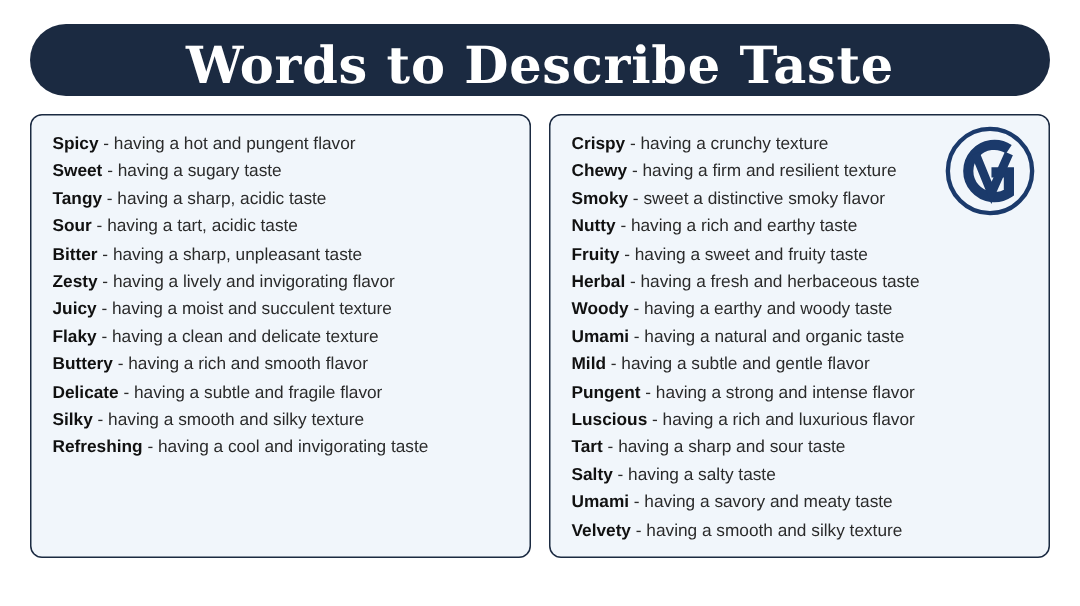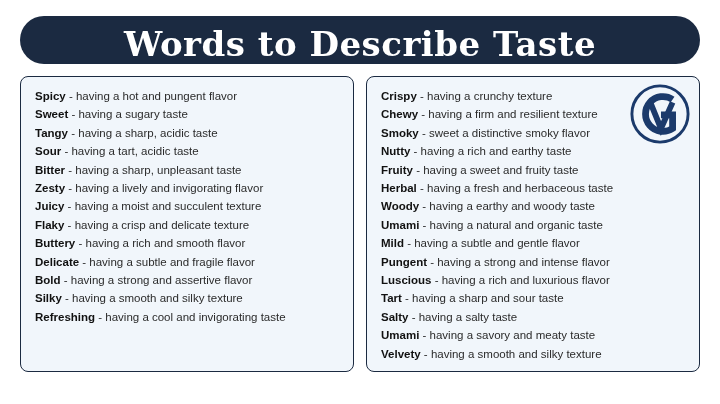--- a/index.html
+++ b/index.html
@@ -93,24 +93,23 @@
 
     <div class="col">
       <ul class="word-list">
           <li><span class="w">Spicy</span><span class="d"> - having a hot and pungent flavor</span></li>
           <li><span class="w">Sweet</span><span class="d"> - having a sugary taste</span></li>
           <li><span class="w">Tangy</span><span class="d"> - having a sharp, acidic taste</span></li>
           <li><span class="w">Sour</span><span class="d"> - having a tart, acidic taste</span></li>
           <li><span class="w">Bitter</span><span class="d"> - having a sharp, unpleasant taste</span></li>
           <li><span class="w">Zesty</span><span class="d"> - having a lively and invigorating flavor</span></li>
           <li><span class="w">Juicy</span><span class="d"> - having a moist and succulent texture</span></li>
-          <li><span class="w">Flaky</span><span class="d"> - having a crisp and delicate texture</span></li>
+          <li><span class="w">Flaky</span><span class="d"> - having a clean and delicate texture</span></li>
           <li><span class="w">Buttery</span><span class="d"> - having a rich and smooth flavor</span></li>
           <li><span class="w">Delicate</span><span class="d"> - having a subtle and fragile flavor</span></li>
-          <li><span class="w">Bold</span><span class="d"> - having a strong and assertive flavor</span></li>
           <li><span class="w">Silky</span><span class="d"> - having a smooth and silky texture</span></li>
           <li><span class="w">Refreshing</span><span class="d"> - having a cool and invigorating taste</span></li>
         </ul>
     </div>
 
     <div class="col">
       <svg class="logo" viewBox="0 0 64 64">
         <circle cx="32" cy="32" r="29" fill="none" stroke="#1b3a6b" stroke-width="3"></circle>
         <path d="M45 17 A18 18 0 1 0 45 47 L45 33 L33 33" fill="none" stroke="#1b3a6b" stroke-width="7" stroke-linecap="butt"></path>
         <path d="M22 20 L33 47 L45 20" fill="none" stroke="#1b3a6b" stroke-width="6"></path>

